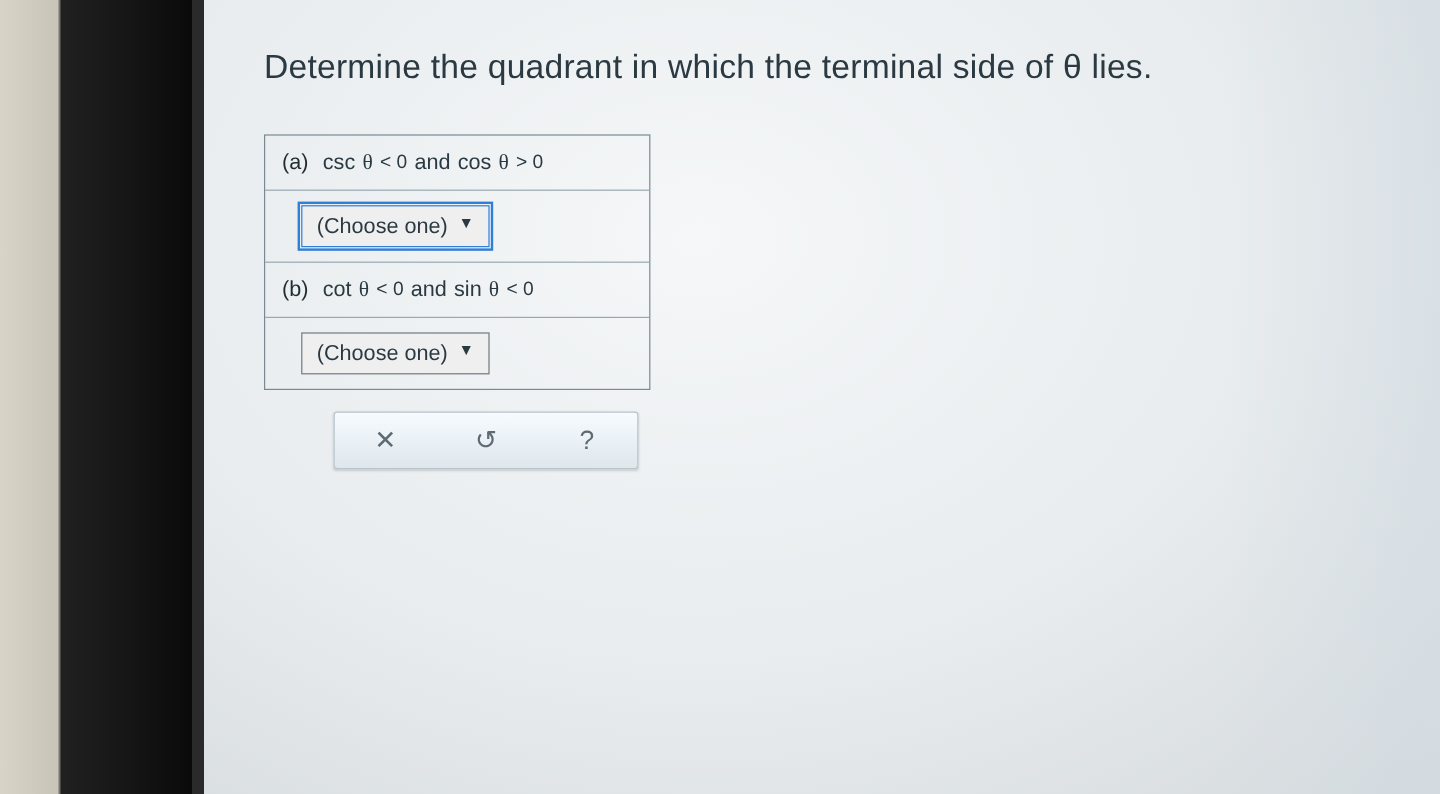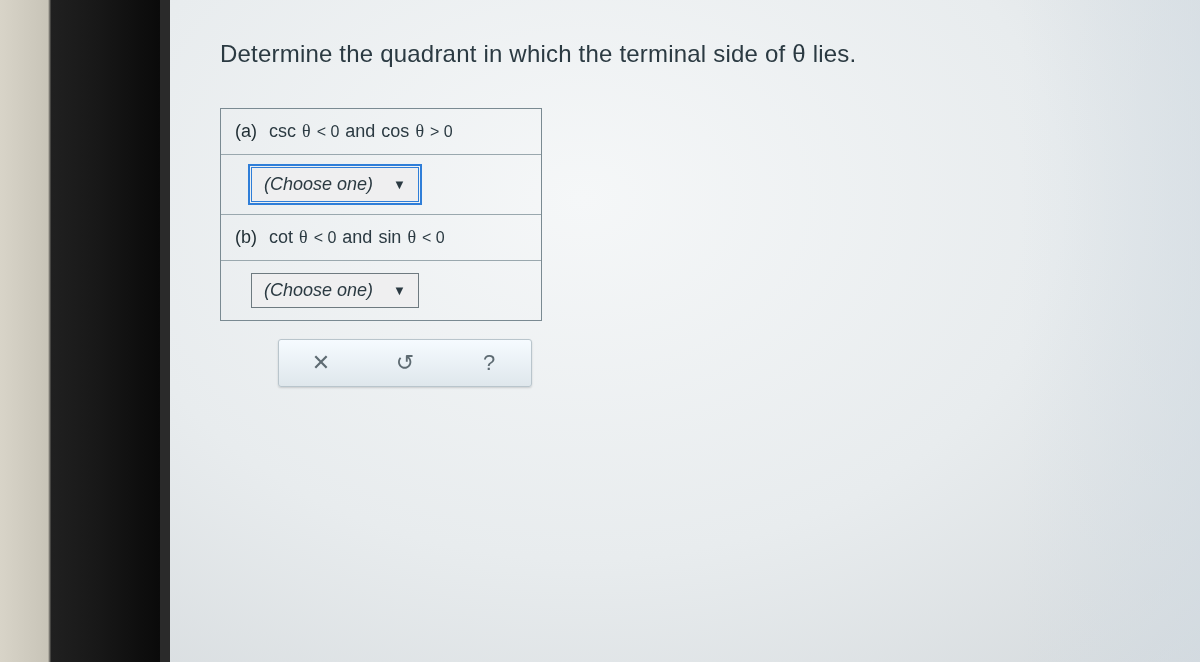--- a/index.html
+++ b/index.html
@@ -14,21 +14,21 @@
     background:linear-gradient(90deg,#d8d4c8 0%,#c8c4b8 30%,#202020 32%,#181818 60%,#0a0a0a 100%);
   }
   .screen{
     position:absolute;
     left:170px;top:0;right:0;bottom:0;
     background:radial-gradient(ellipse at 40% 30%,#f5f7f8 0%,#e8ecee 55%,#d4d9dc 100%);
     padding:40px 50px 0 50px;
     box-sizing:border-box;
   }
   .question{
-    font-size:24px;
+    font-size:28px;
     color:#2b3a42;
     margin-bottom:40px;
     letter-spacing:.2px;
   }
   .panel{
     width:320px;
     border:1px solid #7a8a92;
     background:rgba(255,255,255,.0);
   }
   .row{
@@ -41,30 +41,28 @@
     gap:6px;
   }
   .row:last-child{border-bottom:none}
   .row.nolabel{padding-left:30px}
   .label{font-size:18px;color:#1f2d33;margin-right:6px}
   .mathfn{font-family:Liberation Sans, sans-serif;font-size:18px}
   .theta{font-family:'Times New Roman',serif}
   .op{font-family:Arial;font-size:16px}
   .dropdown{
     display:inline-flex;
-    align-items:center;
-    gap:20px;
+    gap:9px;
     background:#efeff0;
     border:1px solid #6e7a80;
     padding:6px 12px;
     font-size:18px;
     color:#2b3a42;
     cursor:default;
     user-select:none;
-    font-style:italic;
   }
   .dropdown.focused{
     outline:2px solid #2f7ed8;
     outline-offset:1px;
     border:1px solid #2f7ed8;
   }
   .chev{font-size:13px;color:#2b3a42}
   .toolbar{
     width:252px;
     margin:18px 0 0 58px;

